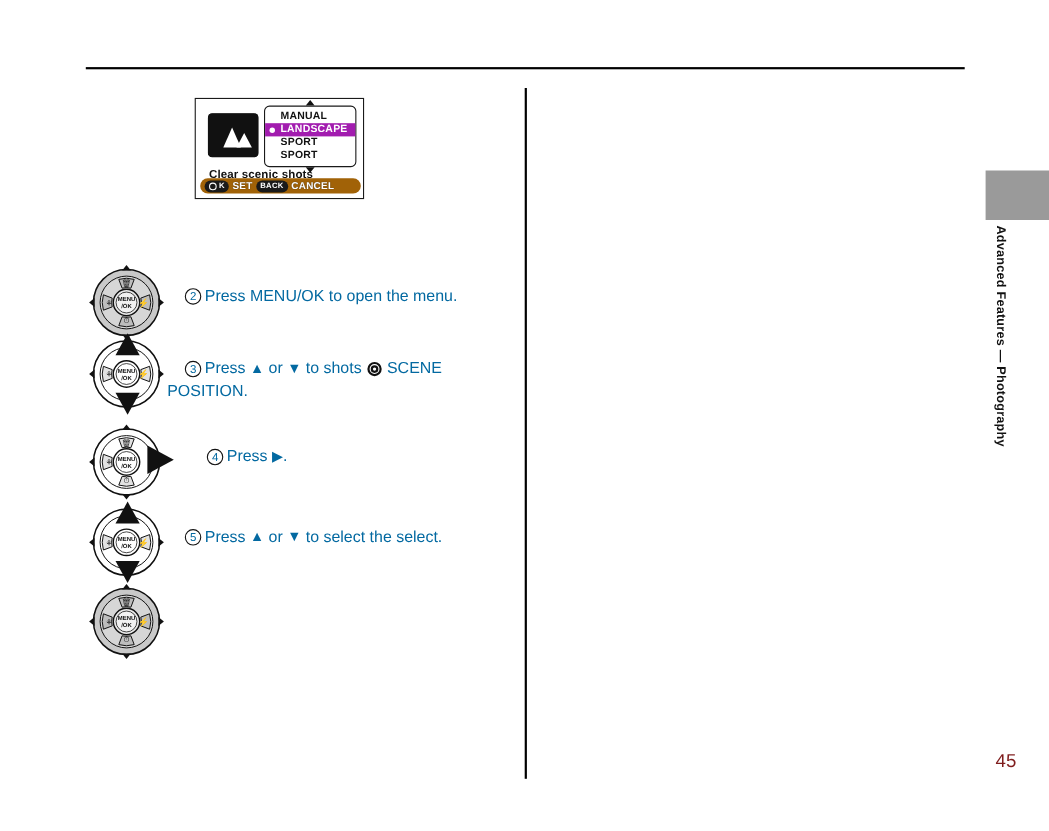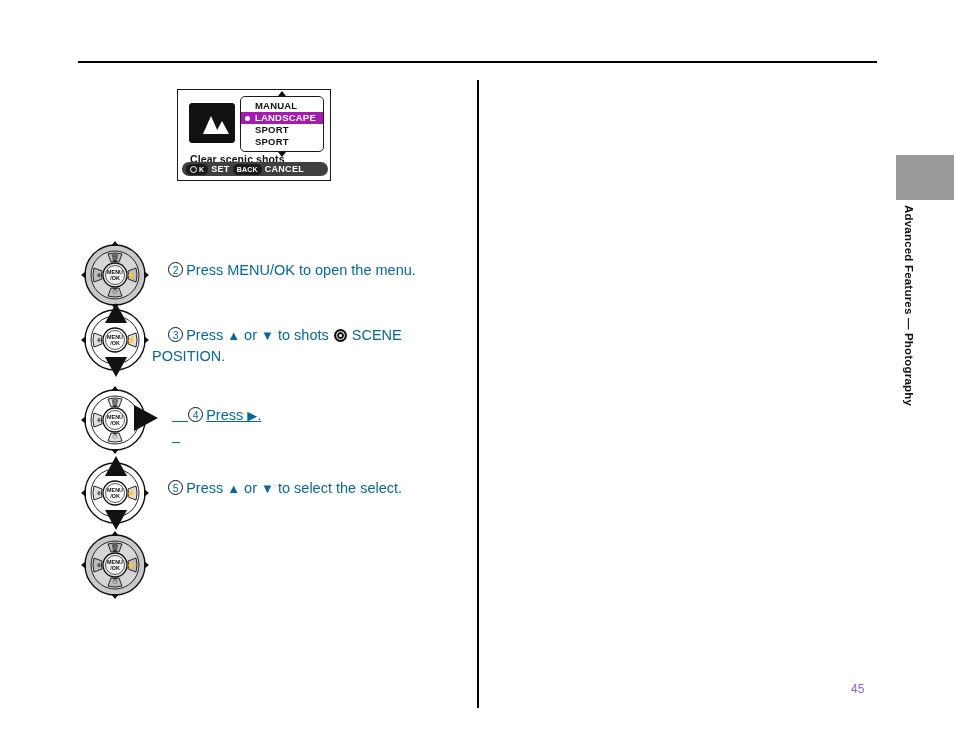--- a/index.html
+++ b/index.html
@@ -120,21 +120,21 @@
     color: #111;
     letter-spacing: 0.1px;
   }
 
   .lcd-bottombar {
     position: absolute;
     left: 4px;
     bottom: 4px;
     width: 146px;
     height: 14px;
-    background: #404040;
+    background: #a16207;
     border-radius: 7px;
     display: flex;
     align-items: center;
     padding-left: 4px;
     box-sizing: border-box;
     gap: 3px;
     text-align: center;
   }
   .key-pill {
     background: #1a1a1a;
@@ -262,24 +262,24 @@
     height: 210px;
     font-size: 11.5px;
     font-weight: bold;
     letter-spacing: 0.2px;
     writing-mode: vertical-rl;
     white-space: nowrap;
     color: #111;
   }
   .page-num {
     position: absolute;
-    left: 851px;
+    left: 905px;
     top: 682px;
-    font-size: 12px;
-    color: #8b5cf6;
+    font-size: 17px;
+    color: #7f1d1d;
   }
 </style>
 </head>
 <body>
 
 <div class="top-rule"></div>
 <div class="col-divider"></div>
 
 <div class="lcd">
 
@@ -381,21 +381,21 @@
       <text x="37" y="42" font-family="Liberation Sans, sans-serif" font-size="5.4" font-weight="bold" text-anchor="middle" fill="#111">/OK</text>
       <text x="37" y="22" font-size="7" text-anchor="middle" fill="#111">🗑</text>
       <text x="37" y="56" font-size="7" text-anchor="middle" fill="#111">⏱</text>
       <text x="21" y="40" font-size="7" text-anchor="middle" fill="#111">⚘</text>
       <polygon points="37,3 33,8 41,8" fill="#111"></polygon>
       <polygon points="37,71 33,66 41,66" fill="#111"></polygon>
       <polygon points="3,37 8,33 8,41" fill="#111"></polygon>
     </svg>
     <div class="ov right"></div>
   </div>
-  <div class="step-text" style="margin-left:20px;text-decoration:underline;">
+  <div class="step-text" style="margin-left:20px;">
     <span class="step-num">4</span><span>Press </span><span class="glyph-tri">▶</span><span>.</span>
   </div>
 </div>
 
 <div class="step" style="left:78px; top:456px;">
   <div class="padwrap">
     <svg width="74" height="74" viewBox="0 0 74 74">
       <circle cx="37" cy="37" r="30" fill="#ffffff" stroke="#111" stroke-width="1.4"></circle>
       <circle cx="37" cy="37" r="24" fill="#ffffff" stroke="#111" stroke-width="0.9"></circle>
       <path d="M16 30 A24 24 0 0 0 16 44 L24 41 A16 16 0 0 1 24 33 Z" fill="#e2e2e2" stroke="#111" stroke-width="0.9"></path>

